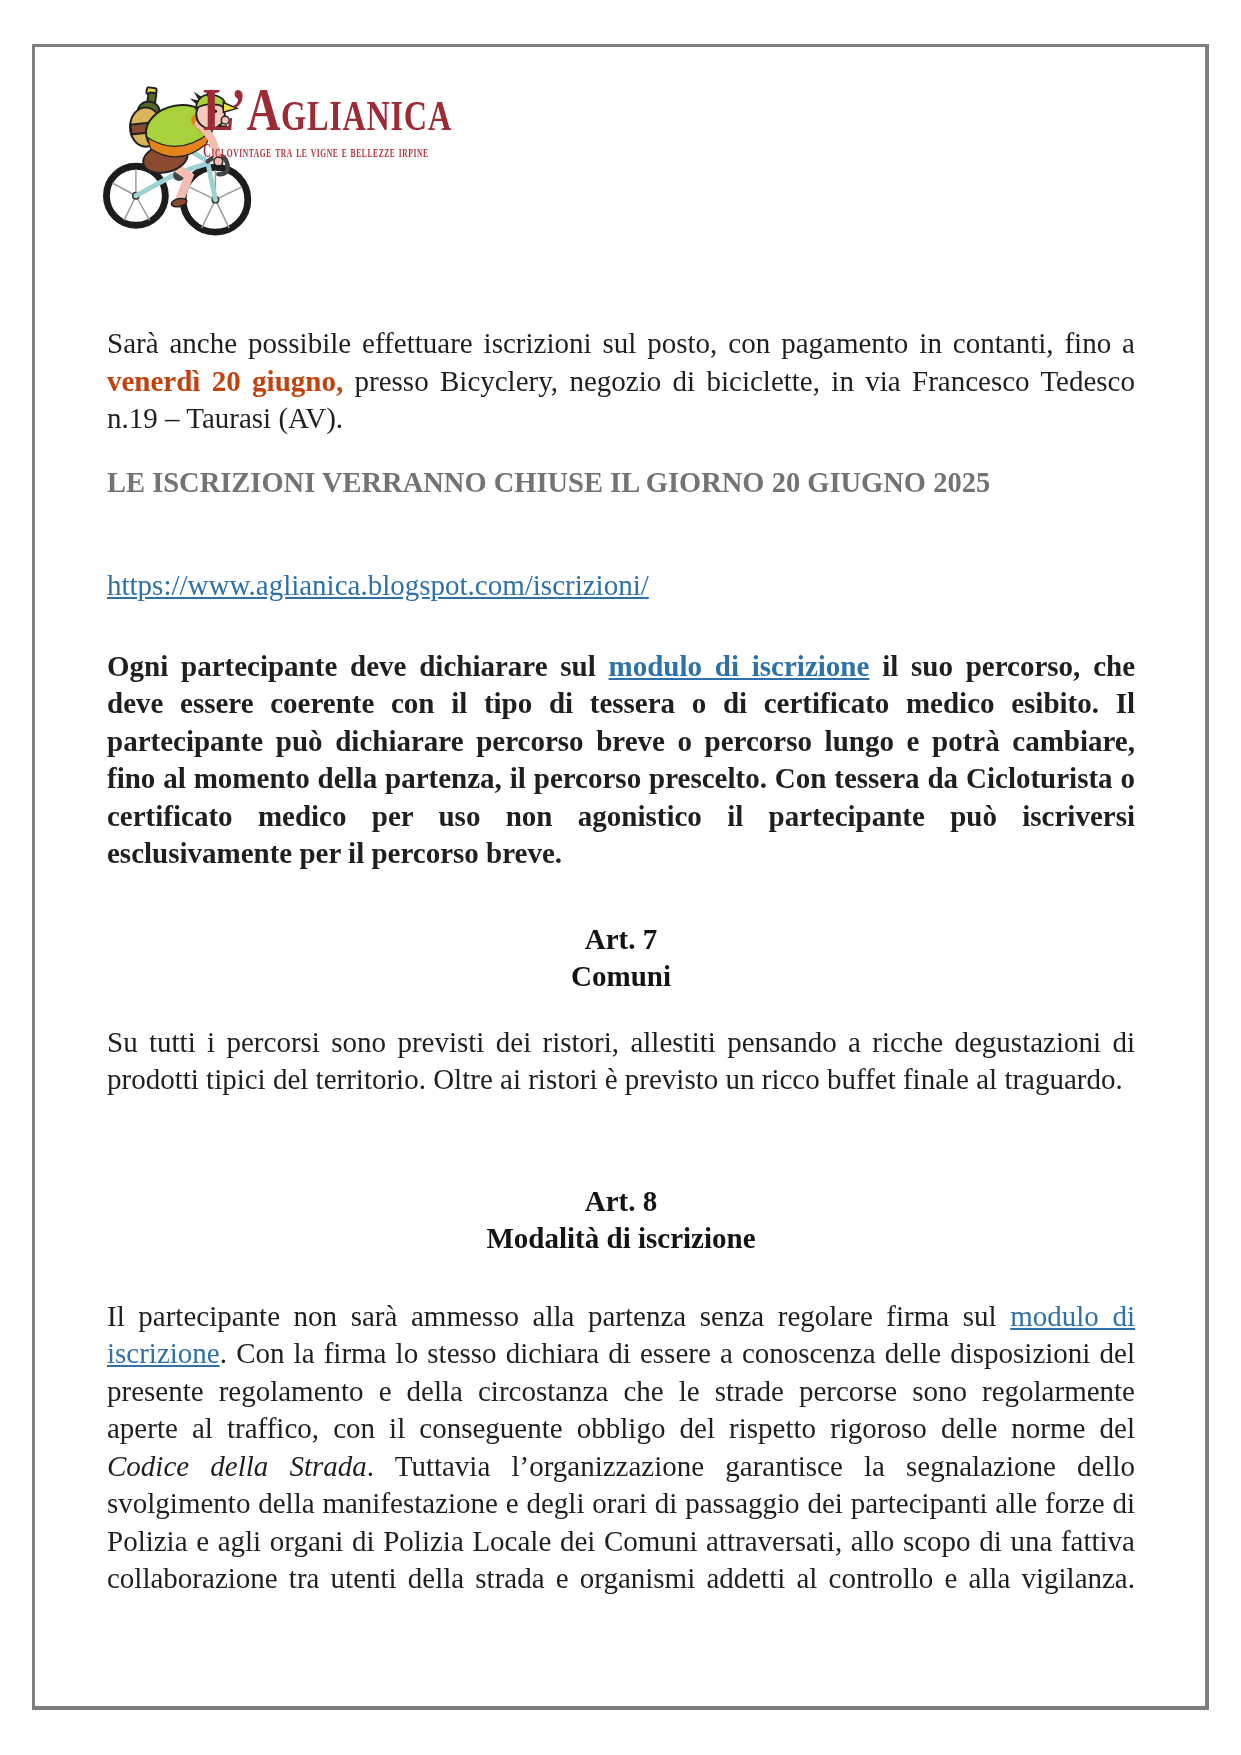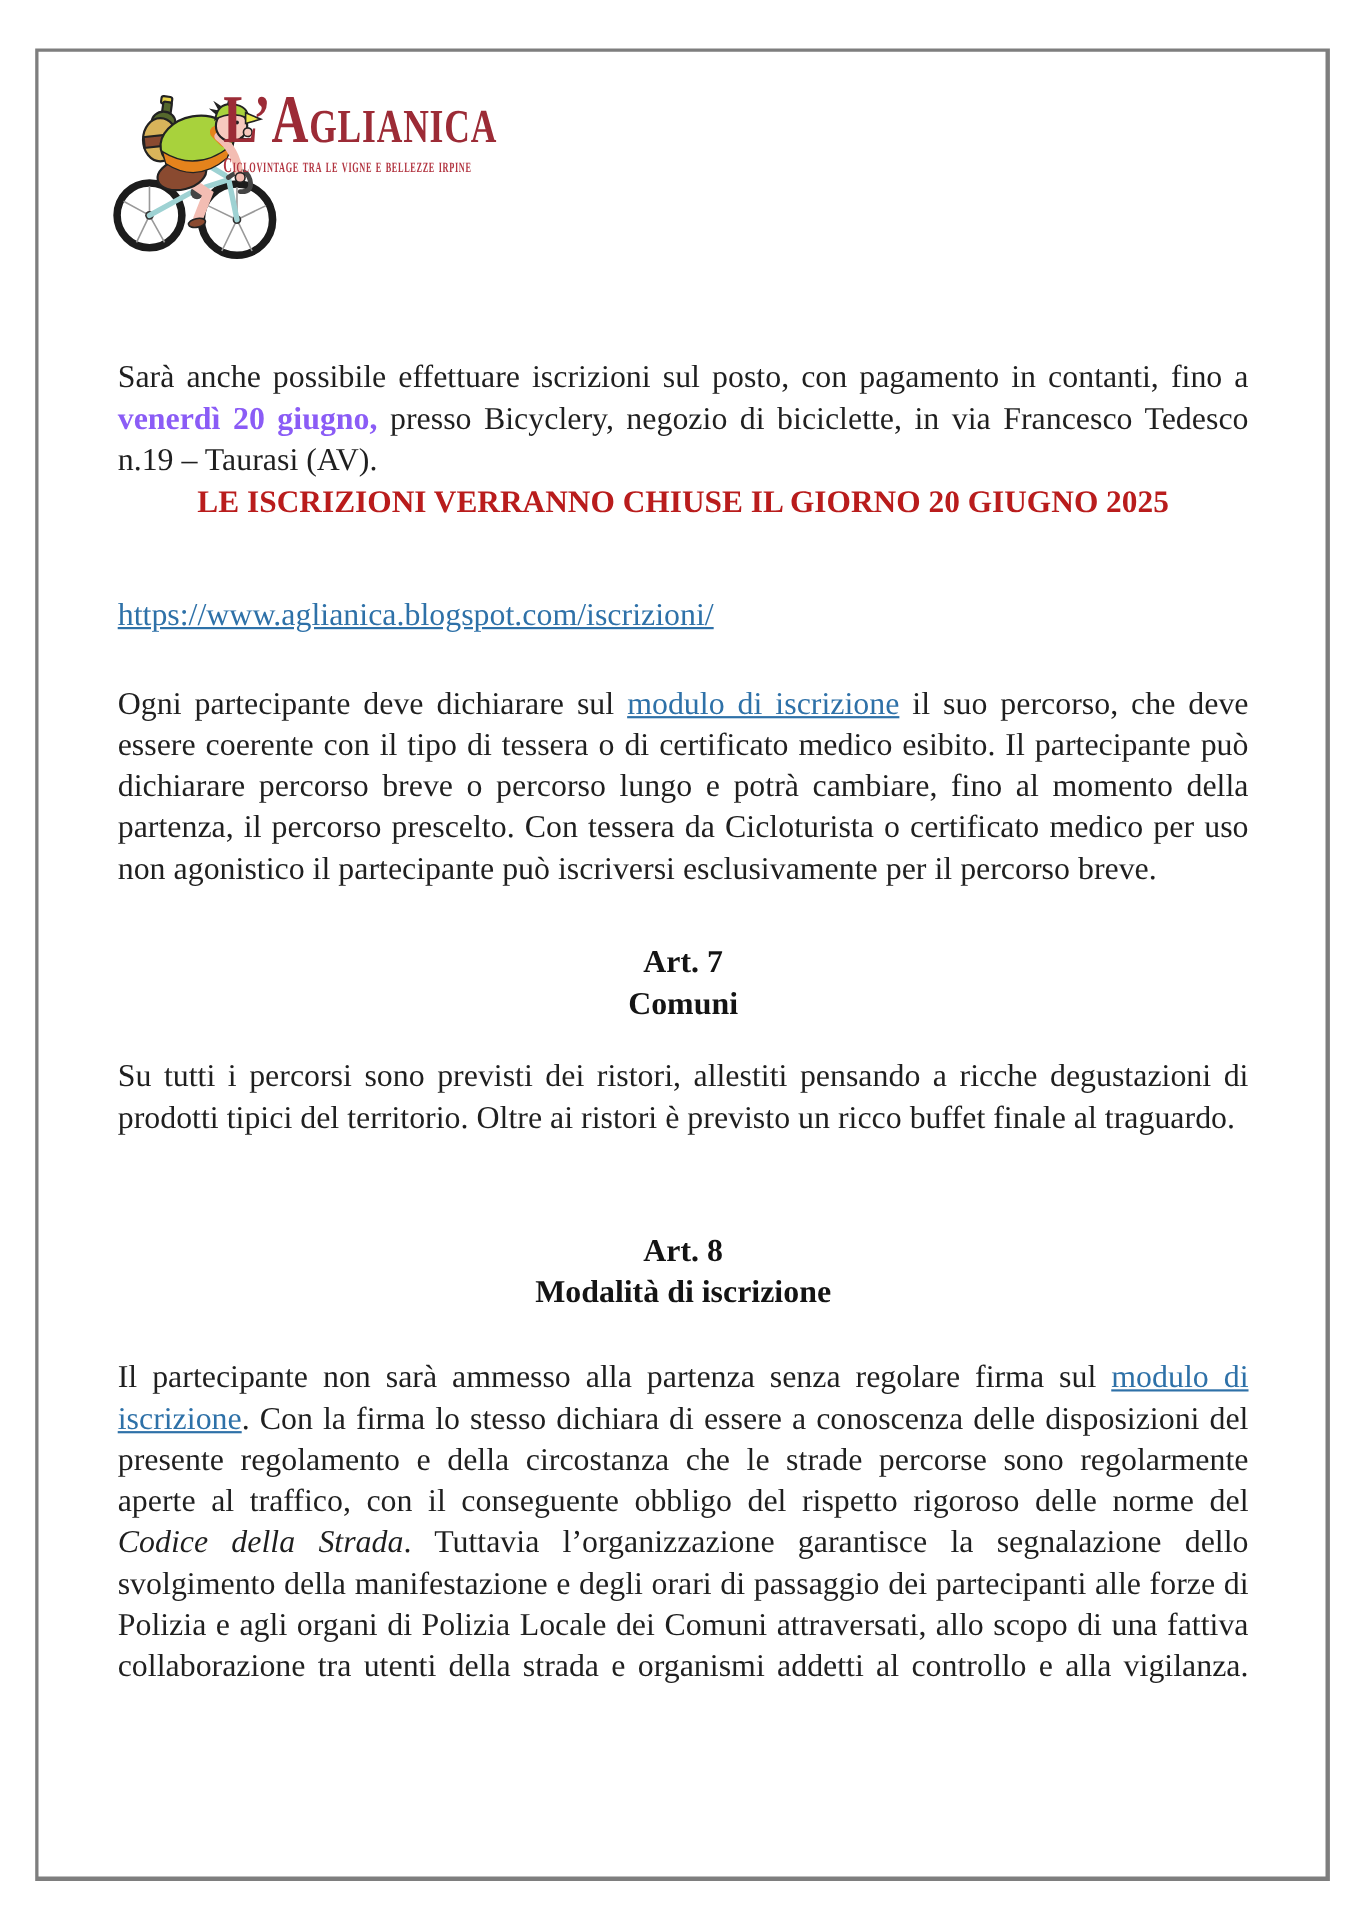--- a/index.html
+++ b/index.html
@@ -13,30 +13,30 @@
   .cyclist{position:absolute;left:0;top:0;}
   .logo-text{position:absolute;left:104px;top:4px;}
   .logo-title{font-weight:bold;font-variant:small-caps;font-size:62px;line-height:60px;
               color:#9c2b36;letter-spacing:1px;transform:scaleX(0.75);transform-origin:0 0;white-space:nowrap;}
   .logo-tagline{font-weight:bold;font-variant:small-caps;font-size:19px;line-height:20px;margin-top:2px;
               color:#b23440;letter-spacing:1px;transform:scaleX(0.58);transform-origin:0 0;white-space:nowrap;}
   
   p{margin:0;}
   .body{font-size:29px;line-height:37.5px;color:#1f1f1f;text-align:justify;}
   .p-intro{margin-top:88px;}
-  .closing{font-size:28.5px;line-height:37.5px;font-weight:bold;text-align:center;color:#b91c1c;}
+  .closing{margin-top:26px;font-size:28.5px;line-height:37.5px;font-weight:bold;color:#737373;}
   .linkline{margin-top:66px;font-size:29px;line-height:37.5px;}
-  .p-route{margin-top:43px;}
+  .p-route{margin-top:43px;font-weight:bold;}
   .art{margin:17px;text-align:center;font-weight:bold;font-size:29px;line-height:37.5px;color:#141414;}
   .art7{margin-top:48px;}
   .p-refresh{margin-top:28px;}
   .art8{margin-top:84px;}
   .p-terms{margin-top:40px;text-align-last:justify;}
   .link{color:#2e71a8;text-decoration:underline;cursor:pointer;}
-  b{color:#8b5cf6;}
+  b{color:#c2410c;}
 </style>
 </head>
 <body>
 
 <div class="page">
   <div class="frame">
     <div class="content">
 
       <div class="logo">
         <svg class="cyclist" viewBox="0 0 170 165" width="170" height="162" aria-hidden="true">

